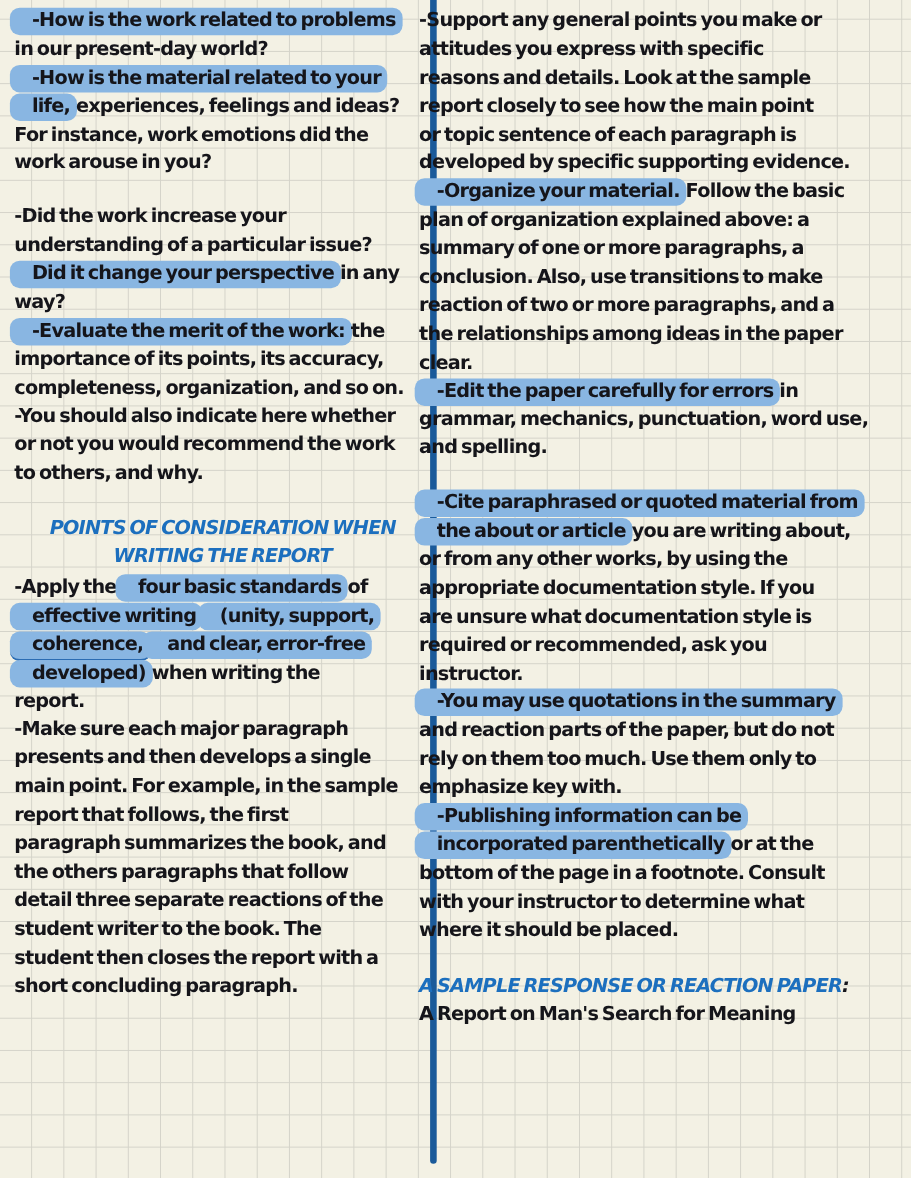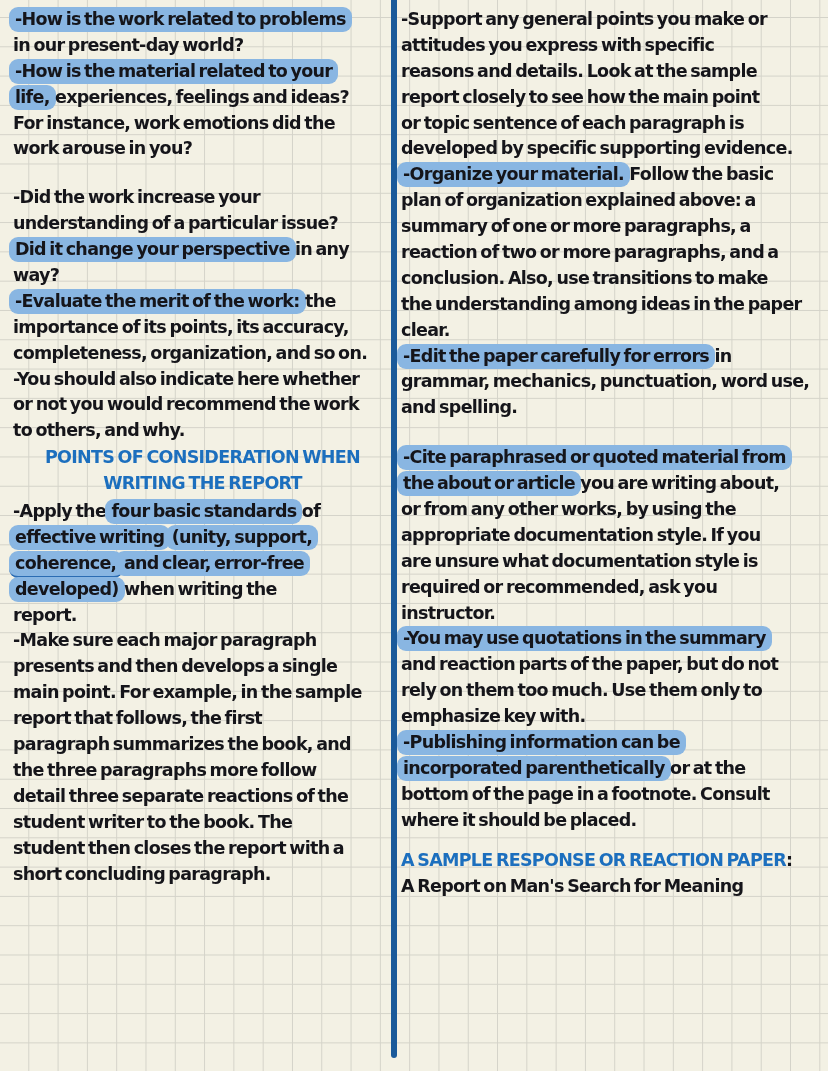--- a/index.html
+++ b/index.html
@@ -32,29 +32,29 @@
   }
   .col{
     position:absolute;top:7px;
     color:var(--ink);
     font-weight:700;
     font-size:17.5px;
     letter-spacing:-0.7px;
     word-spacing:-2px;
   }
   .col-left{left:13px;width:379px;}
-  .col-right{left:401px;width:422px;}
+  .col-right{left:381px;width:422px;}
   .line{height:25.9px;line-height:25.4px;white-space:nowrap;}
   .block.center{text-align:center;}
   .block.heading .line{color:var(--heading);}
   .seg{vertical-align:baseline;}
   .seg.hl{
     background:var(--hl);
     border-radius:9px;
-    padding:2px 6px 3px 6px;
+    padding:2px 6px 3px 20px;
     margin:0 -4px;
   }
   .seg.ul{border-bottom:2.5px solid var(--underline);}
   .seg.ink{color:var(--ink);}
 </style>
 </head>
 <body>
 
 <div class="page">
   <div class="divider"></div>
@@ -72,78 +72,79 @@
         <div class="line"><span class="seg">understanding of a particular issue?</span></div>
         <div class="line"><span class="seg hl">Did it change your perspective</span><span class="seg"> in any</span></div>
         <div class="line"><span class="seg">way?</span></div>
         <div class="line"><span class="seg hl">-Evaluate the merit of the work:</span><span class="seg"> the</span></div>
         <div class="line"><span class="seg">importance of its points, its accuracy,</span></div>
         <div class="line"><span class="seg">completeness, organization, and so on.</span></div>
         <div class="line"><span class="seg">-You should also indicate here whether</span></div>
         <div class="line"><span class="seg">or not you would recommend the work</span></div>
         <div class="line"><span class="seg">to others, and why.</span></div>
       </div>
-      <div class="block heading center" style="margin-top: 1px;">
+      <div class="block heading center" style="margin-top: 24px; font-style: italic;">
         <div class="line"><span class="seg">POINTS OF CONSIDERATION WHEN</span></div>
         <div class="line"><span class="seg">WRITING THE REPORT</span></div>
       </div>
       <div class="block body" style="margin-top: 2px;">
         <div class="line"><span class="seg">-Apply the </span><span class="seg hl">four basic standards</span><span class="seg"> of</span></div>
         <div class="line"><span class="seg hl">effective writing</span><span class="seg"> </span><span class="seg hl">(unity, support,</span></div>
         <div class="line"><span class="seg hl ul">coherence,</span><span class="seg hl"> and clear, error-free</span></div>
         <div class="line"><span class="seg hl">developed)</span><span class="seg"> when writing the</span></div>
         <div class="line"><span class="seg">report.</span></div>
         <div class="line"><span class="seg">-Make sure each major paragraph</span></div>
         <div class="line"><span class="seg">presents and then develops a single</span></div>
         <div class="line"><span class="seg">main point. For example, in the sample</span></div>
         <div class="line"><span class="seg">report that follows, the first</span></div>
         <div class="line"><span class="seg">paragraph summarizes the book, and</span></div>
-        <div class="line"><span class="seg">the three paragraphs more follow</span></div>
+        <div class="line"><span class="seg">the others paragraphs that follow</span></div>
         <div class="line"><span class="seg">detail three separate reactions of the</span></div>
         <div class="line"><span class="seg">student writer to the book. The</span></div>
         <div class="line"><span class="seg">student then closes the report with a</span></div>
         <div class="line"><span class="seg">short concluding paragraph.</span></div>
       </div>
     </div>
   <div class="col col-right">
       <div class="block body">
         <div class="line"><span class="seg">-Support any general points you make or</span></div>
         <div class="line"><span class="seg">attitudes you express with specific</span></div>
         <div class="line"><span class="seg">reasons and details. Look at the sample</span></div>
         <div class="line"><span class="seg">report closely to see how the main point</span></div>
         <div class="line"><span class="seg">or topic sentence of each paragraph is</span></div>
         <div class="line"><span class="seg">developed by specific supporting evidence.</span></div>
         <div class="line"><span class="seg hl">-Organize your material.</span><span class="seg"> Follow the basic</span></div>
         <div class="line"><span class="seg">plan of organization explained above: a</span></div>
         <div class="line"><span class="seg">summary of one or more paragraphs, a</span></div>
+        <div class="line"><span class="seg">conclusion. Also, use transitions to make</span></div>
         <div class="line"><span class="seg">reaction of two or more paragraphs, and a</span></div>
-        <div class="line"><span class="seg">conclusion. Also, use transitions to make</span></div>
-        <div class="line"><span class="seg">the understanding among ideas in the paper</span></div>
+        <div class="line"><span class="seg">the relationships among ideas in the paper</span></div>
         <div class="line"><span class="seg">clear.</span></div>
         <div class="line"><span class="seg hl">-Edit the paper carefully for errors</span><span class="seg"> in</span></div>
         <div class="line"><span class="seg">grammar, mechanics, punctuation, word use,</span></div>
         <div class="line"><span class="seg">and spelling.</span></div>
       </div>
       <div class="block body" style="margin-top: 24px;">
         <div class="line"><span class="seg hl">-Cite paraphrased or quoted material from</span></div>
         <div class="line"><span class="seg hl">the about or article</span><span class="seg"> you are writing about,</span></div>
         <div class="line"><span class="seg">or from any other works, by using the</span></div>
         <div class="line"><span class="seg">appropriate documentation style. If you</span></div>
         <div class="line"><span class="seg">are unsure what documentation style is</span></div>
         <div class="line"><span class="seg">required or recommended, ask you</span></div>
         <div class="line"><span class="seg">instructor.</span></div>
         <div class="line"><span class="seg hl">-You may use quotations in the summary</span></div>
         <div class="line"><span class="seg">and reaction parts of the paper, but do not</span></div>
         <div class="line"><span class="seg">rely on them too much. Use them only to</span></div>
         <div class="line"><span class="seg">emphasize key with.</span></div>
         <div class="line"><span class="seg hl">-Publishing information can be</span></div>
         <div class="line"><span class="seg hl">incorporated parenthetically</span><span class="seg"> or at the</span></div>
         <div class="line"><span class="seg">bottom of the page in a footnote. Consult</span></div>
+        <div class="line"><span class="seg">with your instructor to determine what</span></div>
         <div class="line"><span class="seg">where it should be placed.</span></div>
       </div>
-      <div class="block heading" style="margin-top: 14px;">
+      <div class="block heading" style="margin-top: 25px; font-style: italic;">
         <div class="line"><span class="seg">A SAMPLE RESPONSE OR REACTION PAPER</span><span class="seg ink">:</span></div>
       </div>
       <div class="block body">
         <div class="line"><span class="seg">A Report on Man's Search for Meaning</span></div>
       </div>
     </div>
 </div>
 
 </body></html>

